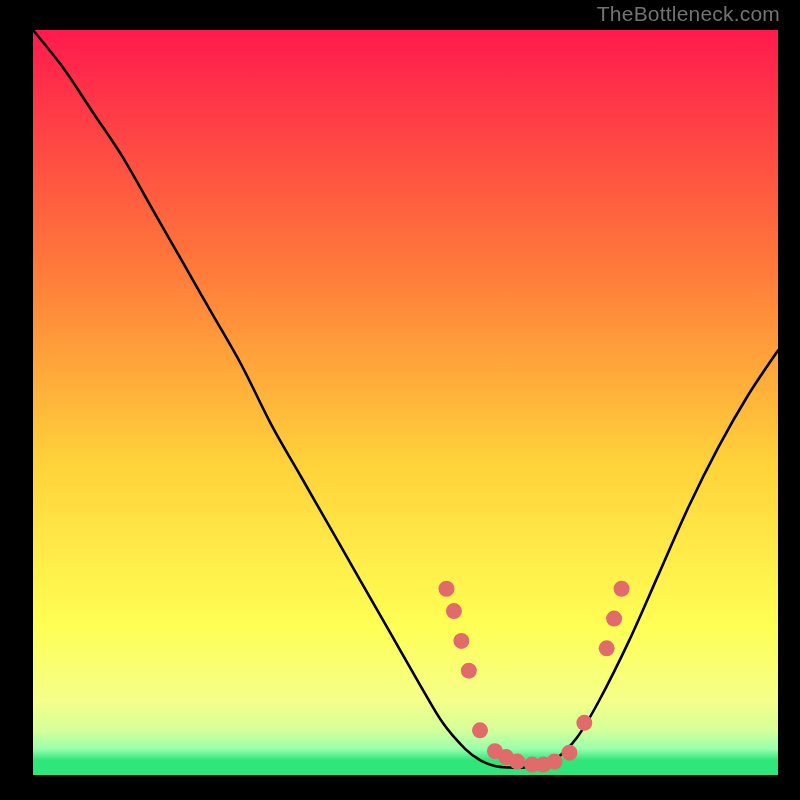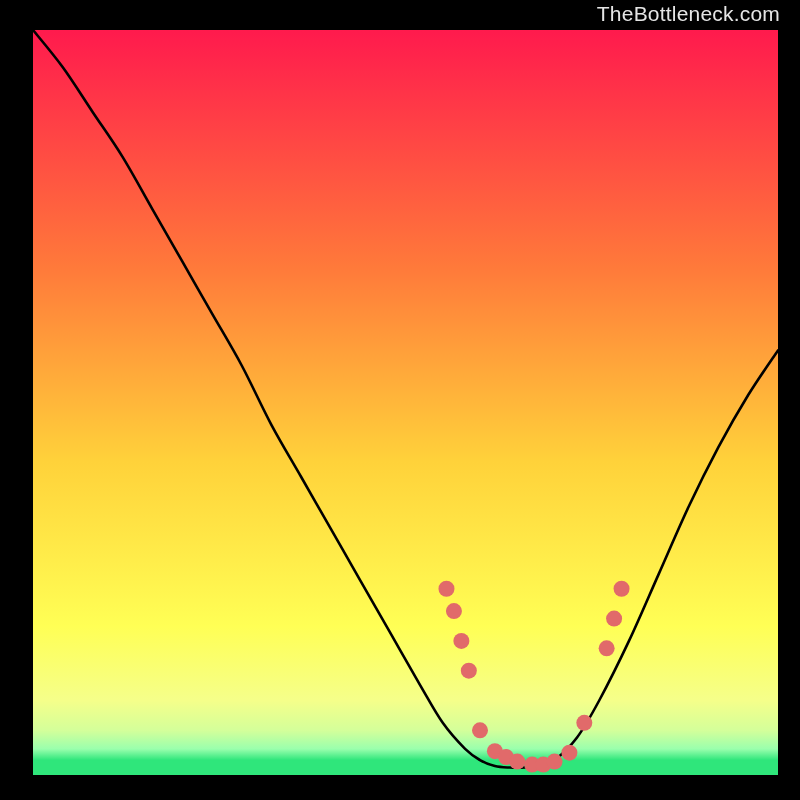--- a/index.html
+++ b/index.html
@@ -14,21 +14,21 @@
   .frame {
     position: absolute;
     left: 0; top: 0;
     width: 800px; height: 800px;
     background: #000;
   }
   .watermark {
     position: absolute;
     top: 2px;
     right: 20px;
-    color: #e5e5e5;
+    color: #737373;
     font-size: 21px;
     font-weight: 500;
     letter-spacing: 0.2px;
     z-index: 10;
   }
   .plot-area {
     position: absolute;
     left: 33px;
     top: 30px;
     width: 745px;

